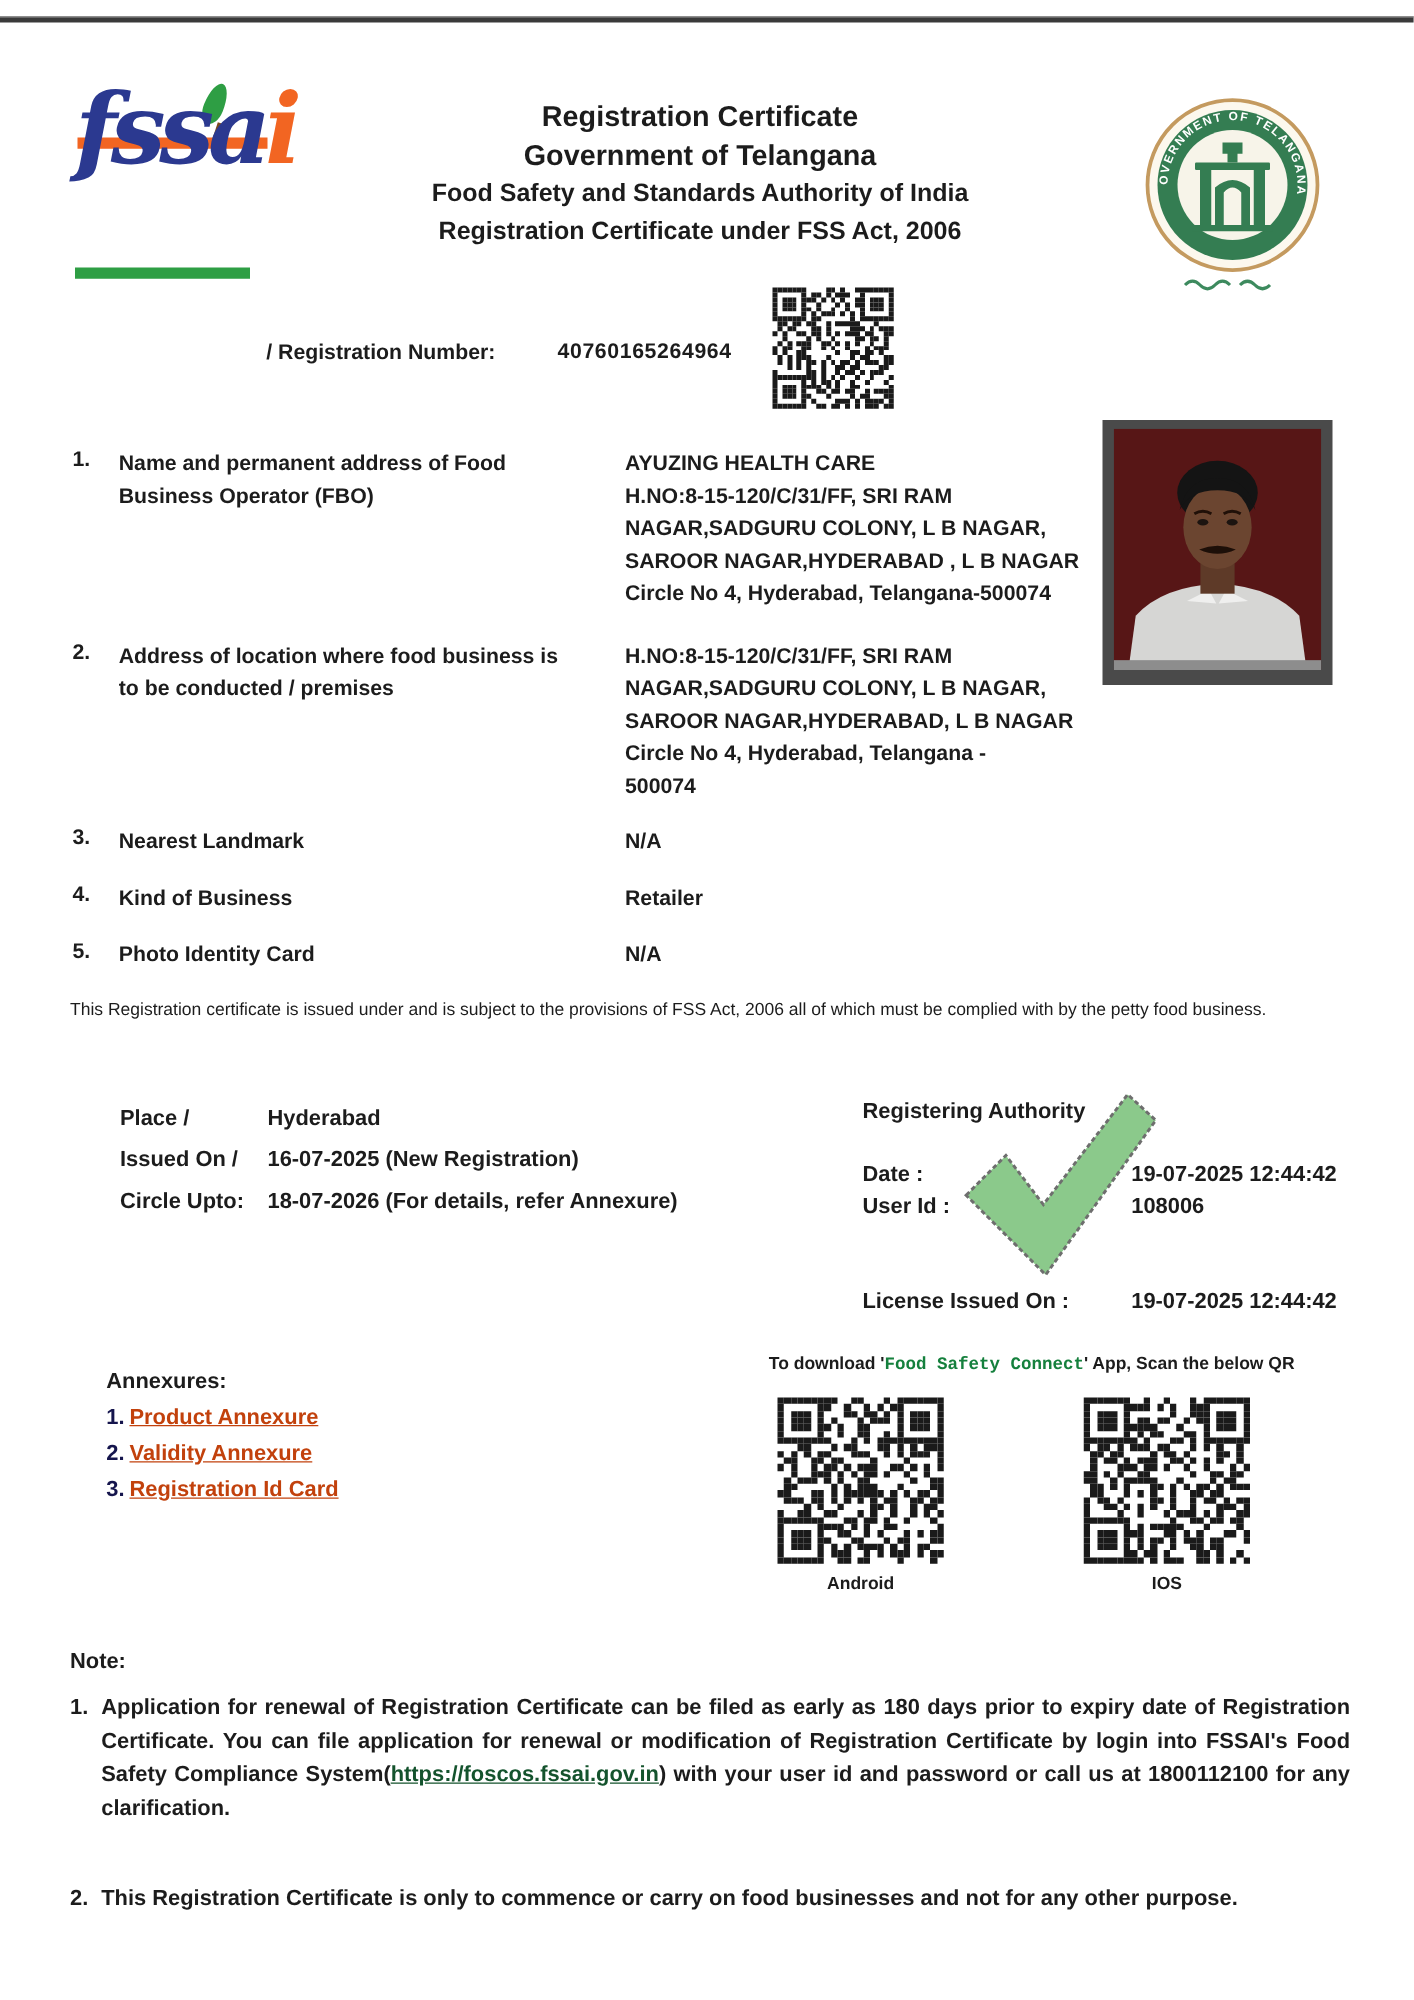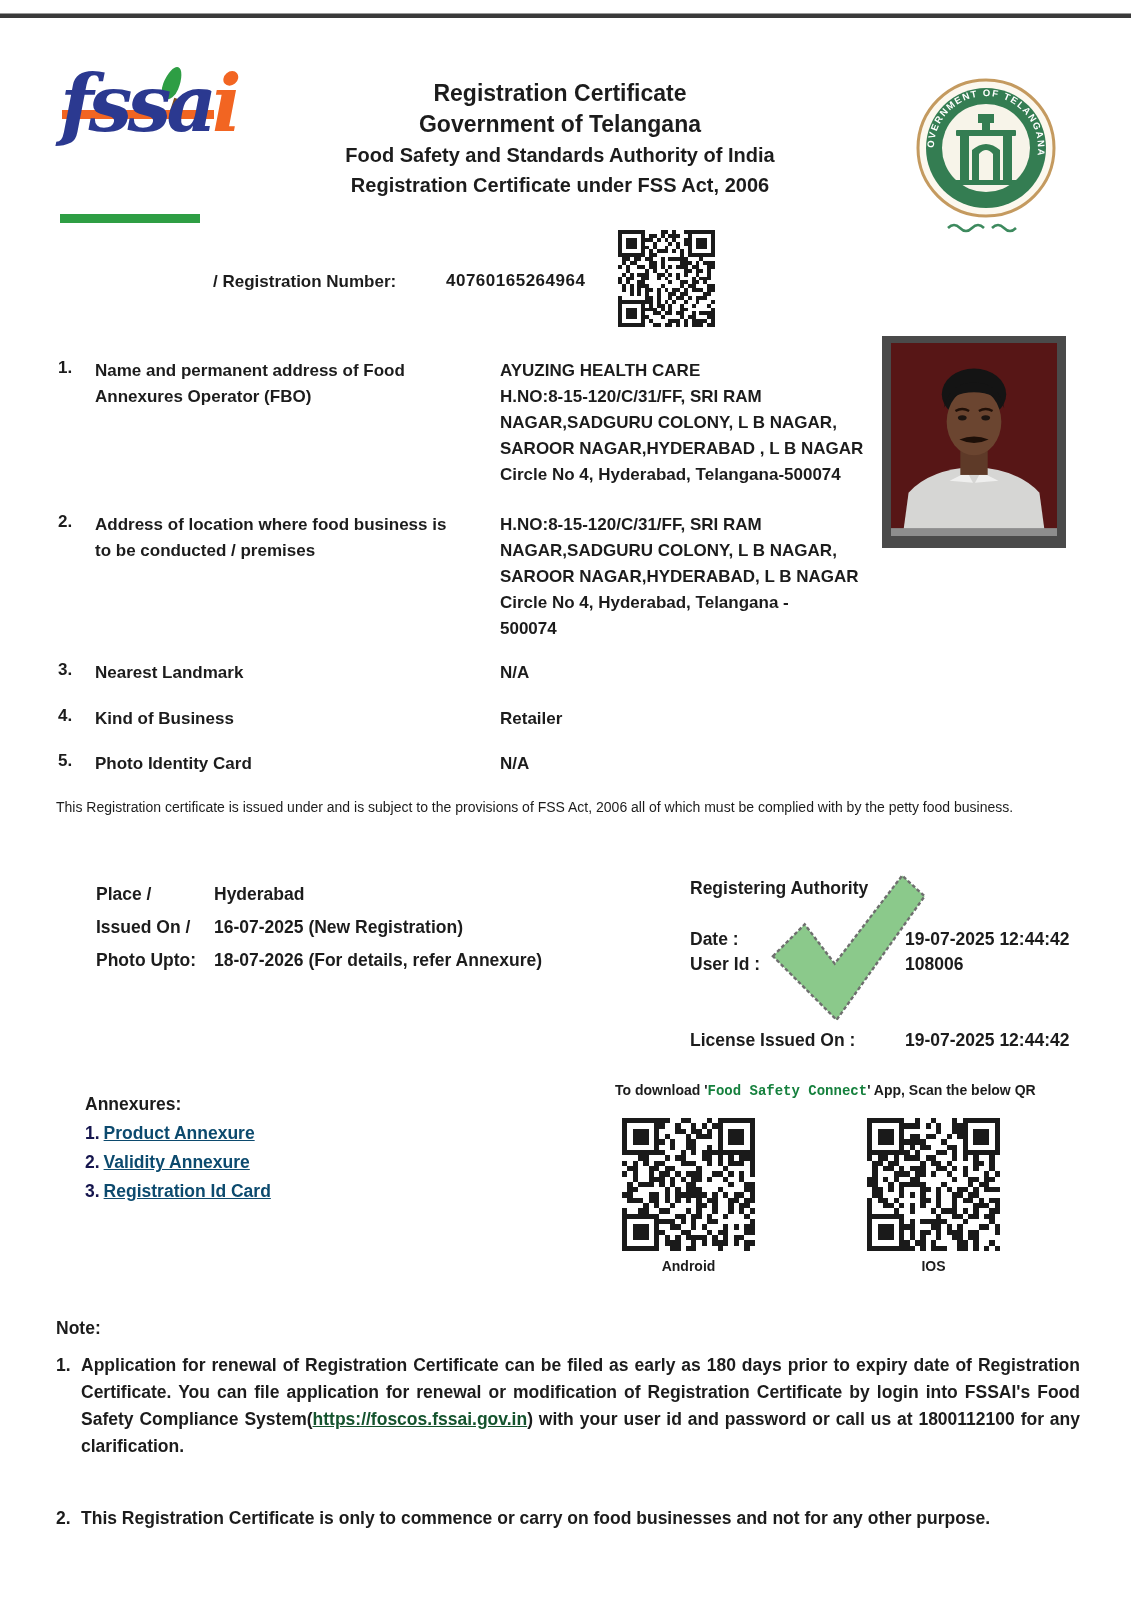--- a/index.html
+++ b/index.html
@@ -61,21 +61,21 @@
   
   .authority { position:absolute; left:690px; top:878px; width:420px; font-size:17.5px; font-weight:bold; }
   .authority .title { font-size:17.5px; }
   .auth-row { position:absolute; left:0; }
   .auth-row .v { position:absolute; left:215px; top:0; white-space:nowrap; }
   .a-date { top:51px; width:420px; } .a-user { top:76px; width:420px; } .a-lic { top:152px; width:420px; }
   .checkmark { position:absolute; left:66px; top:-8px; width:178px; height:168px; z-index:2; }
 
   
   .annexures { position:absolute; left:85px; top:1090px; font-size:17.5px; font-weight:bold; line-height:29px; }
-  .annexures a { color:#0c4a6e; text-decoration:underline; cursor:pointer; }
+  .annexures a { color:#c2410c; text-decoration:underline; cursor:pointer; }
   .annexures .n { color:#15154d; margin-right:4px; }
 
   
   .app-text { position:absolute; left:615px; top:1082px; width:480px; font-size:14px; font-weight:bold; }
   .app-text .red { color:#15803d;font-family:Liberation Mono, monospace; }
   .qr-android { position:absolute; left:622px; top:1118px; width:133px; height:133px; }
   .qr-ios { position:absolute; left:867px; top:1118px; width:133px; height:133px; }
   .qr-cap-a { position:absolute; left:622px; top:1258px; width:133px; text-align:center; font-size:14px; font-weight:bold; }
   .qr-cap-i { position:absolute; left:867px; top:1258px; width:133px; text-align:center; font-size:14px; font-weight:bold; }
 
@@ -763,21 +763,21 @@
       <i class="d"></i>
       <i class="d"></i>
       <i class="d"></i>
       <i></i>
       <i class="d"></i>
       <i class="d"></i>
     </div>
 
   <div class="drow r1">
     <span class="num">1.</span>
-    <span class="lbl">Name and permanent address of Food Annexures Operator (FBO)</span>
+    <span class="lbl">Name and permanent address of Food Business Operator (FBO)</span>
     <span class="val">AYUZING HEALTH CARE
 H.NO:8-15-120/C/31/FF, SRI RAM
 NAGAR,SADGURU COLONY, L B NAGAR,
 SAROOR NAGAR,HYDERABAD , L B NAGAR
 Circle No 4, Hyderabad, Telangana-500074</span>
   </div>
   <div class="drow r2">
     <span class="num">2.</span>
     <span class="lbl">Address of location where food business is to be conducted / premises</span>
     <span class="val">H.NO:8-15-120/C/31/FF, SRI RAM
@@ -819,21 +819,21 @@
       <path d="M70,98 Q85,92 100,98 Q85,105 70,98" fill="#1d0f08"></path>
       <rect x="0" y="188" width="170" height="8" fill="#8d8d8d"></rect>
     </svg>
   </div>
 
   <div class="disclaimer">This Registration certificate is issued under and is subject to the provisions of FSS Act, 2006 all of which must be complied with by the petty food business.</div>
 
   <div class="issue">
     <div class="row"><span class="lab">Place /</span><span>Hyderabad</span></div>
     <div class="row"><span class="lab">Issued On /</span><span>16-07-2025 (New Registration)</span></div>
-    <div class="row"><span class="lab">Photo Upto:</span><span>18-07-2026 (For details, refer Annexure)</span></div>
+    <div class="row"><span class="lab">Circle Upto:</span><span>18-07-2026 (For details, refer Annexure)</span></div>
   </div>
 
   <div class="authority">
     <div class="title">Registering Authority</div>
     <div class="auth-row a-date">
       <span>Date :</span>
       <span class="v">19-07-2025 12:44:42</span>
     </div>
     <div class="auth-row a-user">
       <span>User Id :</span>

